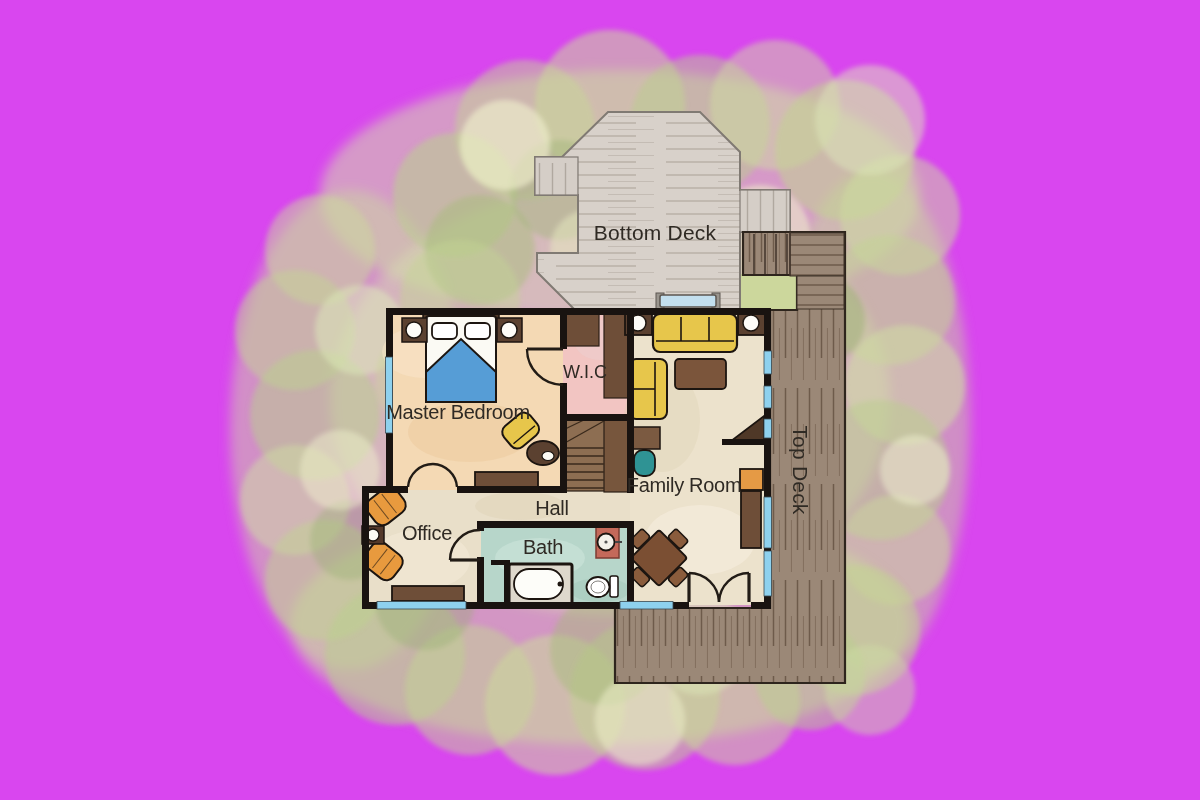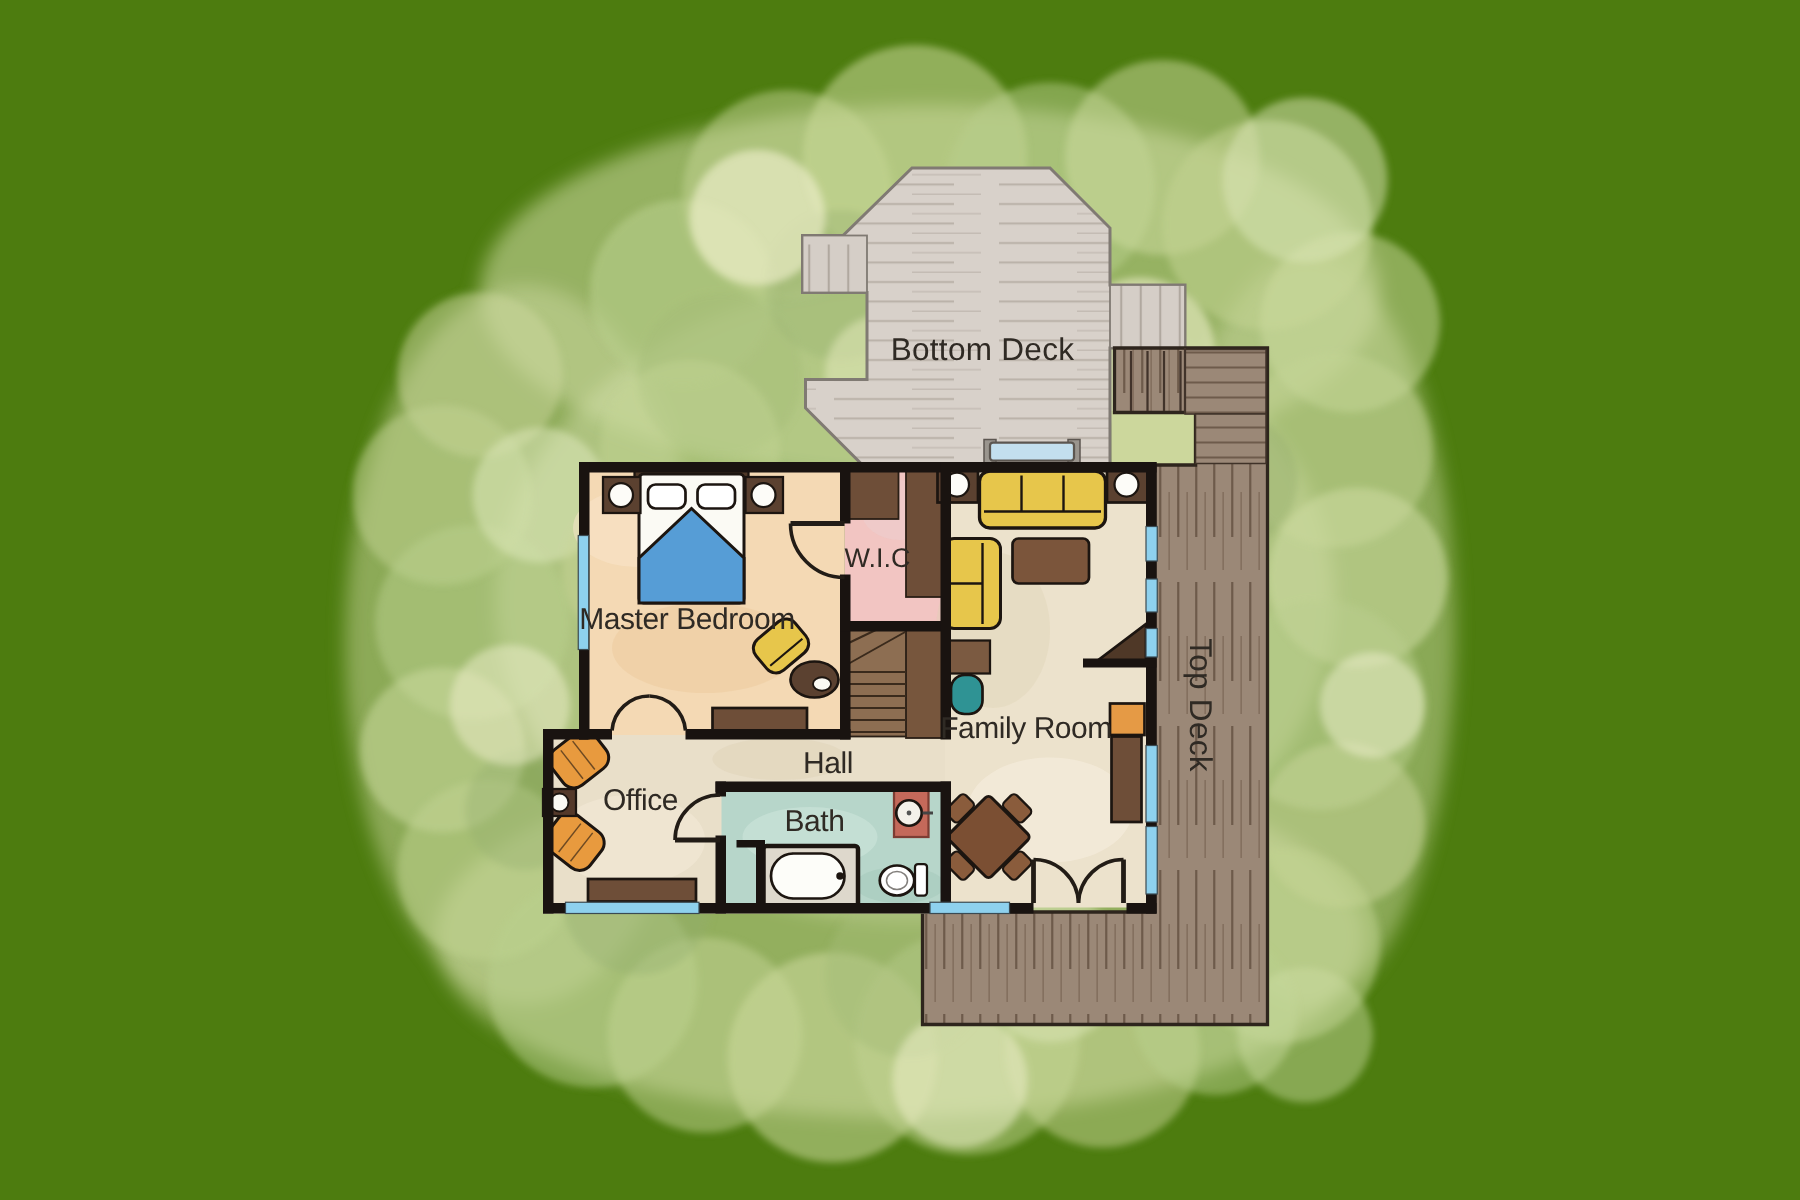--- a/index.html
+++ b/index.html
@@ -1,16 +1,16 @@
 <!DOCTYPE html>
 <html><head>
 <meta charset="utf-8">
 <style>
   html,body{margin:0;padding:0;background:#ffffff;}
-  .stage{width:1200px;height:800px;position:relative;background:#4d7c0f;overflow:hidden;
+  .stage{width:1200px;height:800px;position:relative;background:#d946ef;overflow:hidden;
          font-family:"Liberation Sans",sans-serif;}
   svg{display:block;}
   .lbl{font-family:"Liberation Sans",sans-serif;fill:#2f2a24;}
   .lbl-room{font-size:20px;letter-spacing:-0.3px;}
   .lbl-wic{font-size:18px;}
   .lbl-deck{font-size:21px;letter-spacing:0.2px;}
   .wall{fill:#191310;}
   .doorarc{fill:none;stroke:#221c16;stroke-width:2.4;}
   .doorleaf{stroke:#221c16;stroke-width:3.2;}
   .win{stroke:#3a4a52;stroke-width:0.8;}

